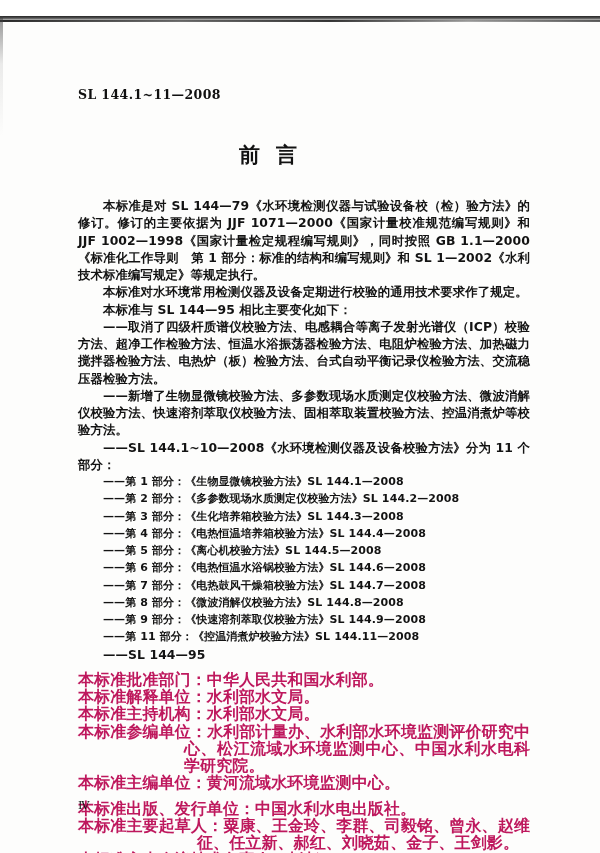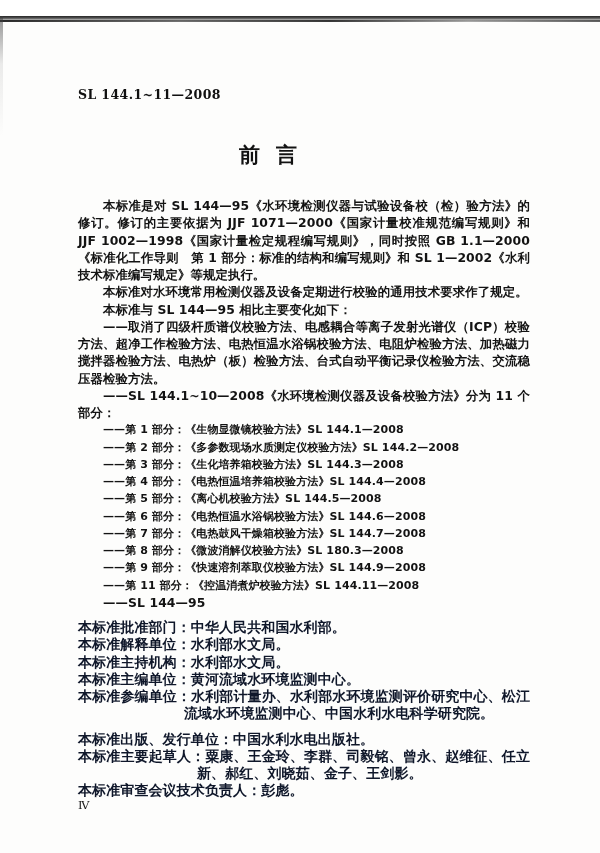--- a/index.html
+++ b/index.html
@@ -124,25 +124,25 @@
     white-space: nowrap;
     padding-left: 25px;
     letter-spacing: 0.1px;
   }
 
   .gap-small { height: 8px; }
 
   
   .colophon p {
     margin: 0;
-    font-size: 14px;
+    font-size: 16px;
     line-height: 17.25px;
     font-weight: bold;
     font-family: "DejaVu Sans", "Liberation Sans", sans-serif;
-    color: #0f172a;
+    color: #be185d;
     text-align: justify;
     text-justify: inter-ideograph;
     letter-spacing: 0.1px;
   }
   .colophon p.hang {
     padding-left: 106px;
     text-indent: -106px;
   }
   .colophon p.hang-authors {
     padding-left: 119px;
@@ -167,55 +167,56 @@
 
   <div class="scan-edge-top"></div>
   <div class="scan-edge-left"></div>
 
   <div class="runhead">SL 144.1~11—2008</div>
 
   <div class="doc-title">前言</div>
 
   <div class="body-block">
 
-    <p class="para indent2">本标准是对 SL 144—95《水环境检测仪器与试验设备校（检）验方法》的修订。修订的主要依据为 JJF 1071—2000《国家计量校准规范编写规则》和 JJF 1002—1998《国家计量检定规程编写规则》，同时按照 GB 1.1—2000《标准化工作导则　第 1 部分：标准的结构和编写规则》和 SL 1—2002《水利技术标准编写规定》等规定执行。</p>
+    <p class="para indent2">本标准是对 SL 144—79《水环境检测仪器与试验设备校（检）验方法》的修订。修订的主要依据为 JJF 1071—2000《国家计量校准规范编写规则》和 JJF 1002—1998《国家计量检定规程编写规则》，同时按照 GB 1.1—2000《标准化工作导则　第 1 部分：标准的结构和编写规则》和 SL 1—2002《水利技术标准编写规定》等规定执行。</p>
 
     <p class="para indent2">本标准对水环境常用检测仪器及设备定期进行校验的通用技术要求作了规定。</p>
 
     <p class="para indent2">本标准与 SL 144—95 相比主要变化如下：</p>
 
-    <p class="para indent-dash">——取消了四级杆质谱仪校验方法、电感耦合等离子发射光谱仪（ICP）校验方法、超净工作检验方法、电热恒温水浴锅校验方法、电阻炉检验方法、加热磁力搅拌器检验方法、电热炉（板）检验方法、台式自动平衡记录仪检验方法、交流稳压器检验方法。</p>
-
+    <p class="para indent-dash">——取消了四级杆质谱仪校验方法、电感耦合等离子发射光谱仪（ICP）校验方法、超净工作检验方法、恒温水浴振荡器检验方法、电阻炉检验方法、加热磁力搅拌器检验方法、电热炉（板）检验方法、台式自动平衡记录仪检验方法、交流稳压器检验方法。</p>
+
+    <p class="para indent-dash">——新增了生物显微镜校验方法、多参数现场水质测定仪校验方法、微波消解仪校验方法、快速溶剂萃取仪校验方法、固相萃取装置校验方法、控温消煮炉等校验方法。</p>
 
     <p class="para indent-dash">——SL 144.1~10—2008《水环境检测仪器及设备校验方法》分为 11 个部分：</p>
 
     <ul class="parts">
       <li>——第 1 部分：《生物显微镜校验方法》SL 144.1—2008</li>
       <li>——第 2 部分：《多参数现场水质测定仪校验方法》SL 144.2—2008</li>
       <li>——第 3 部分：《生化培养箱校验方法》SL 144.3—2008</li>
       <li>——第 4 部分：《电热恒温培养箱校验方法》SL 144.4—2008</li>
       <li>——第 5 部分：《离心机校验方法》SL 144.5—2008</li>
       <li>——第 6 部分：《电热恒温水浴锅校验方法》SL 144.6—2008</li>
       <li>——第 7 部分：《电热鼓风干燥箱校验方法》SL 144.7—2008</li>
-      <li>——第 8 部分：《微波消解仪校验方法》SL 180.3—2008</li>
+      <li>——第 8 部分：《微波消解仪校验方法》SL 144.8—2008</li>
       <li>——第 9 部分：《快速溶剂萃取仪校验方法》SL 144.9—2008</li>
       <li>——第 11 部分：《控温消煮炉校验方法》SL 144.11—2008</li>
     </ul>
 
 
     <p class="para indent-dash">——SL 144—95</p>
 
     <div class="gap-small"></div>
 
     <div class="colophon">
       <p class="hang">本标准批准部门：中华人民共和国水利部。</p>
       <p class="hang">本标准解释单位：水利部水文局。</p>
       <p class="hang">本标准主持机构：水利部水文局。</p>
+      <p class="hang">本标准参编单位：水利部计量办、水利部水环境监测评价研究中心、松江流域水环境监测中心、中国水利水电科学研究院。</p>
       <p class="hang">本标准主编单位：黄河流域水环境监测中心。</p>
-      <p class="hang">本标准参编单位：水利部计量办、水利部水环境监测评价研究中心、松江流域水环境监测中心、中国水利水电科学研究院。</p>
 
       <div class="gap-small"></div>
 
       <p class="hang">本标准出版、发行单位：中国水利水电出版社。</p>
       <p class="hang-authors">本标准主要起草人：粟康、王金玲、李群、司毅铭、曾永、赵维征、任立新、郝红、刘晓茹、金子、王剑影。</p>
       <p class="hang">本标准审查会议技术负责人：彭彪。</p>
 
     </div>
 
   </div>

